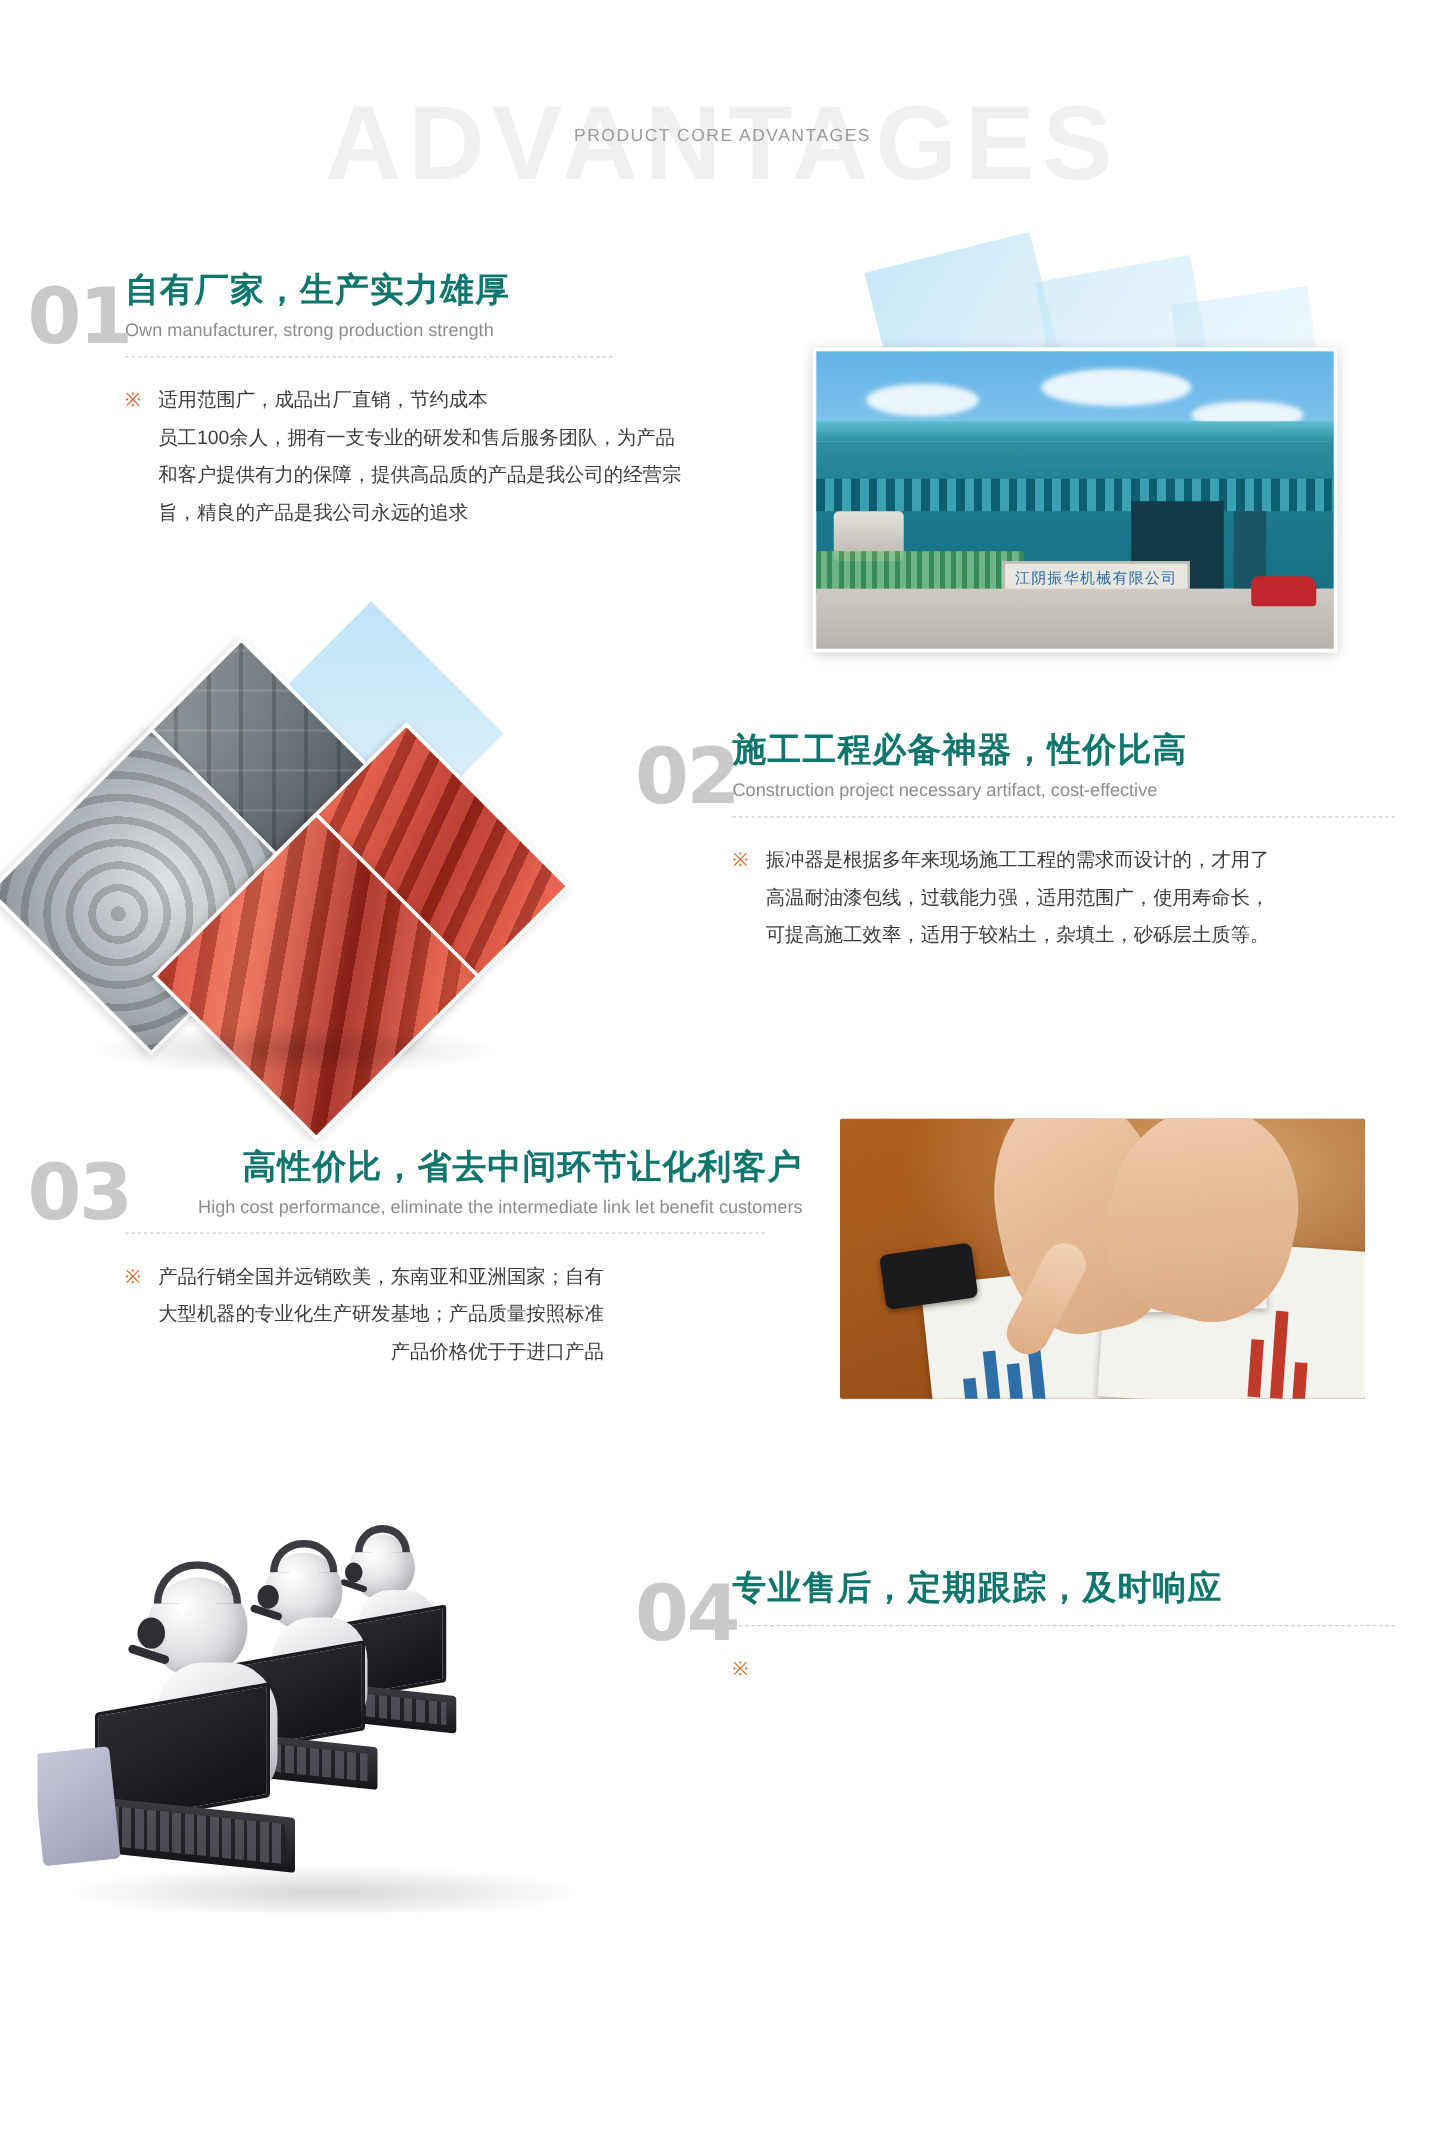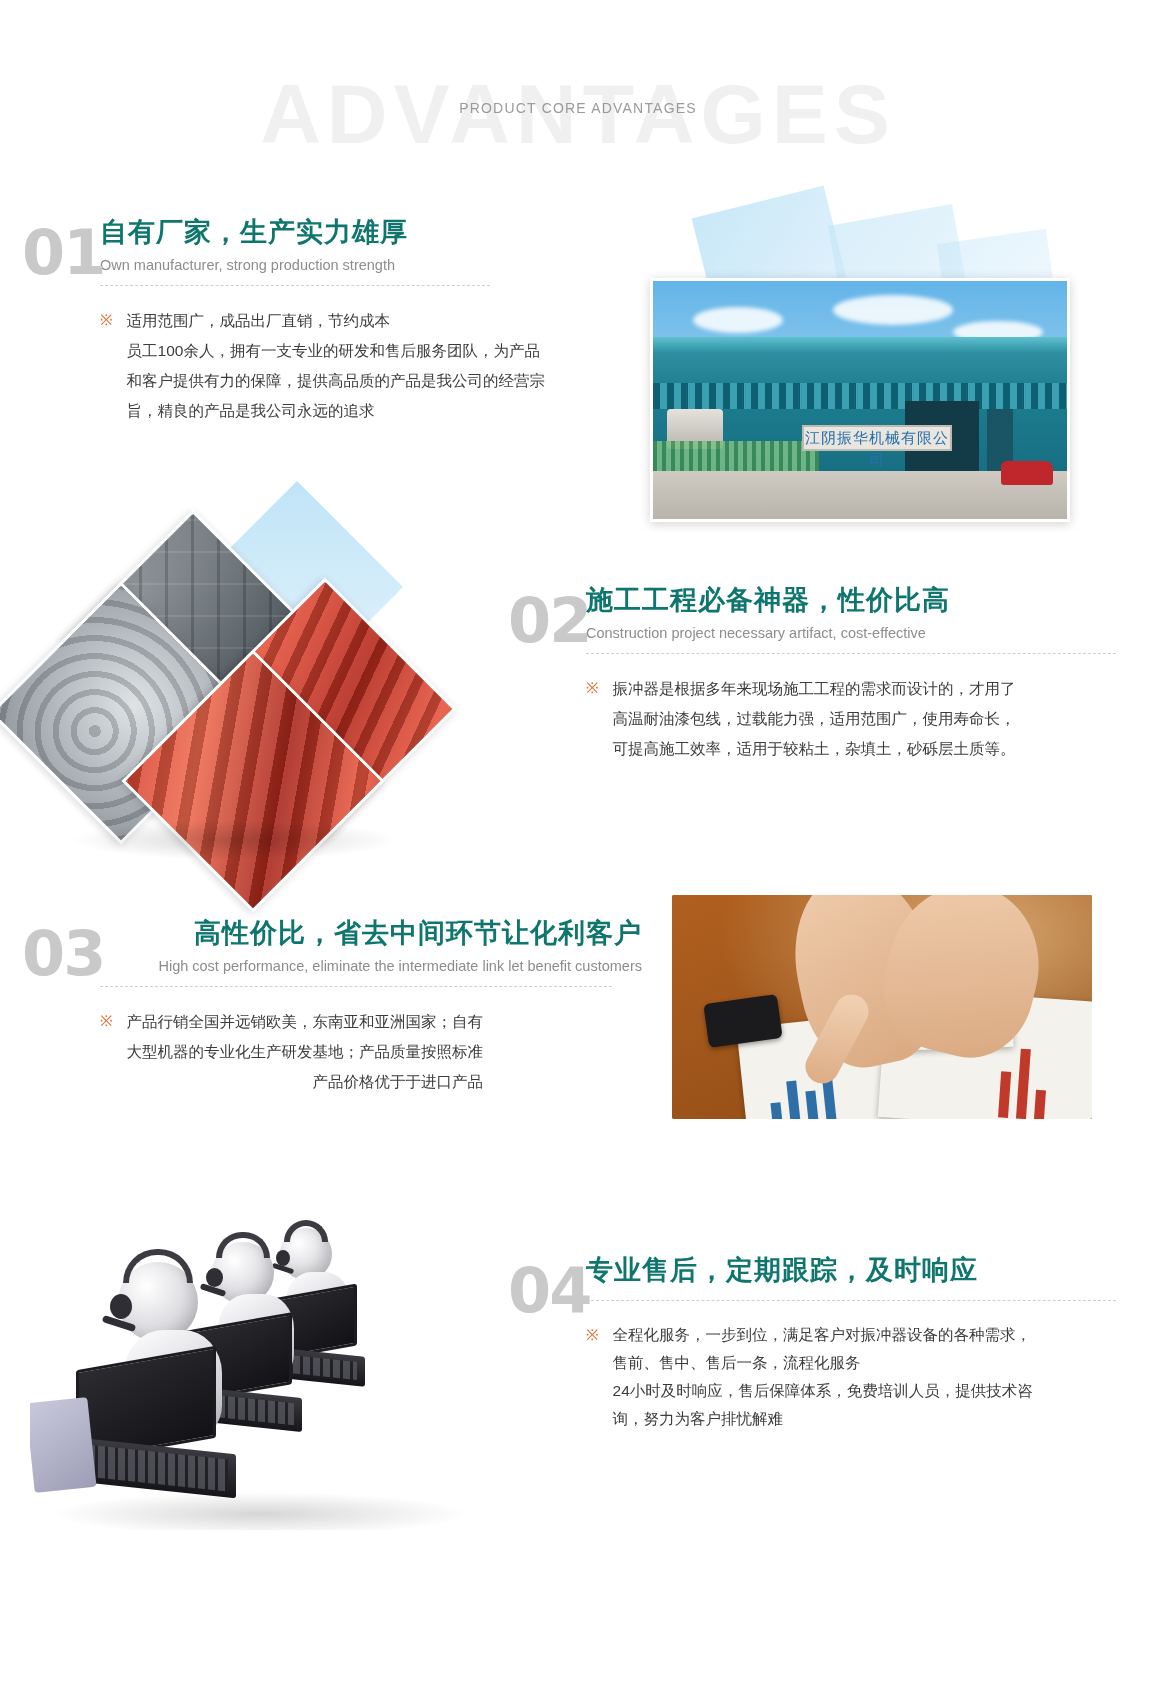--- a/index.html
+++ b/index.html
@@ -182,26 +182,26 @@
   }
   .factory .fence {
     position: absolute;
     left: 0; bottom: 44px;
     width: 40%; height: 34px;
     background: repeating-linear-gradient(90deg,#3e8e4f 0 4px,#7cc08a 4px 9px);
     opacity:.85;
   }
   .factory .sign {
     position: absolute;
-    left: 36%; bottom: 68px;
+    left: 36%; bottom: 44px;
     width: 150px; height: 26px;
     background: #e8e6df;
     border: 2px solid #bdbab2;
     color: #2b6fa8;
-    font-size: 15px;
+    font-size: 12px;
     text-align: center;
     line-height: 22px;
     letter-spacing: 1px;
   }
   .factory .tank {
     position:absolute;
     left: 14px; bottom: 70px;
     width: 56px; height: 40px;
     background: linear-gradient(#e4e2da,#b7b5ad);
     border-radius: 4px;
@@ -546,22 +546,16 @@
     <div class="shadow-soft" style="left:20px;top:292px;width:420px;height:44px;"></div>
   </div>
 
   <div class="text-col" style="left:508px;top:52px;width:620px;">
     <div class="num" style="left:0;top:8px;">04</div>
     <div style="margin-left:78px;">
       <div class="title-cn">专业售后，定期跟踪，及时响应</div>
       <div class="divider" style="width:530px;"></div>
       <div class="body-wrap">
         <span class="aster">※</span>
-        <div class="body-text" style="line-height:28px;">
-          <span class="ln">全程化服务，一步到位，满足客户对振冲器设备的各种需求，</span>
-          <span class="ln">售前、售中、售后一条，流程化服务</span>
-          <span class="ln">24小时及时响应，售后保障体系，免费培训人员，提供技术咨</span>
-          <span class="ln">询，努力为客户排忧解难</span>
-        </div>
       </div>
     </div>
   </div>
 </div>
 
 </body></html>

